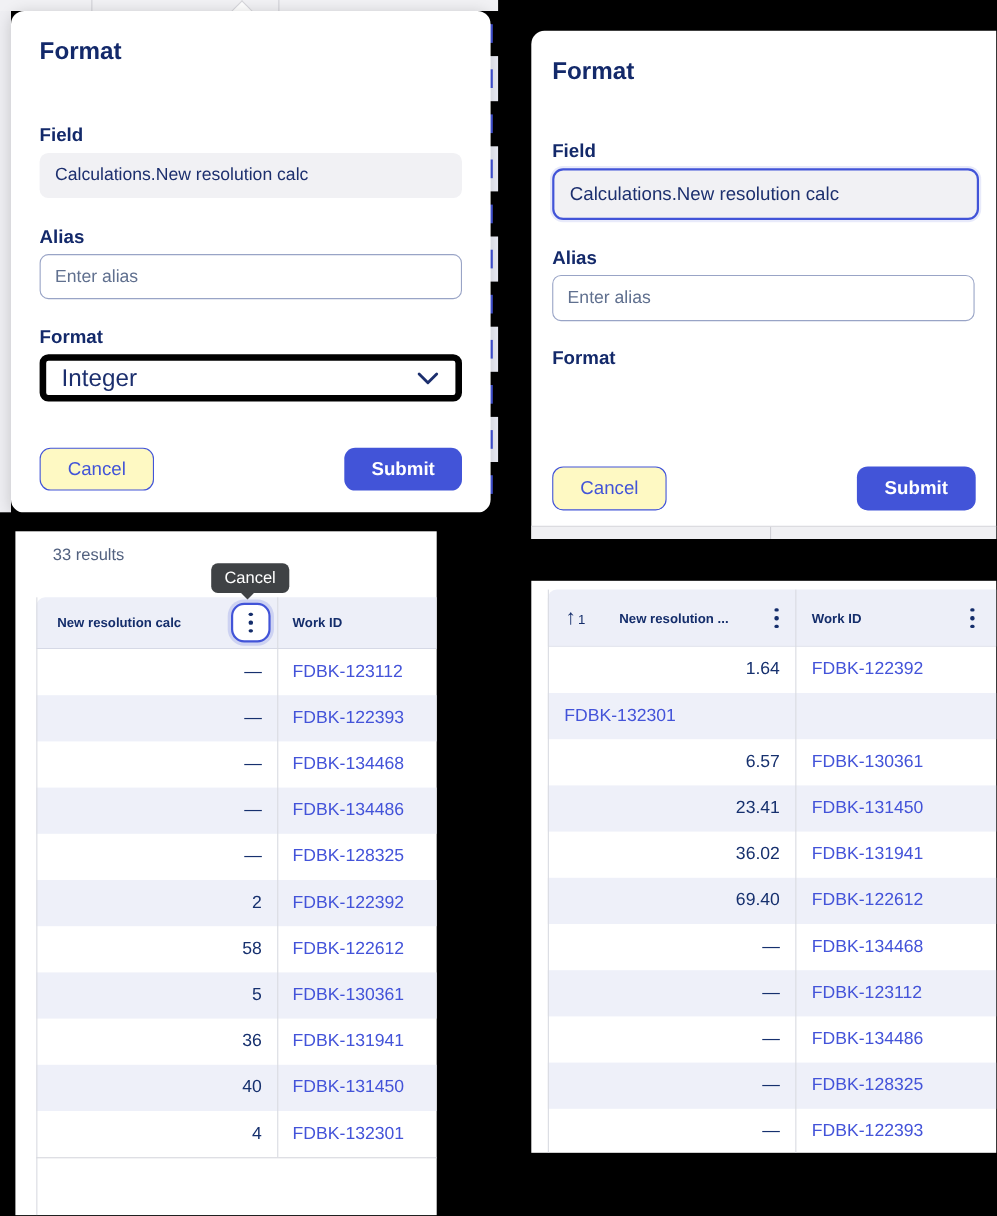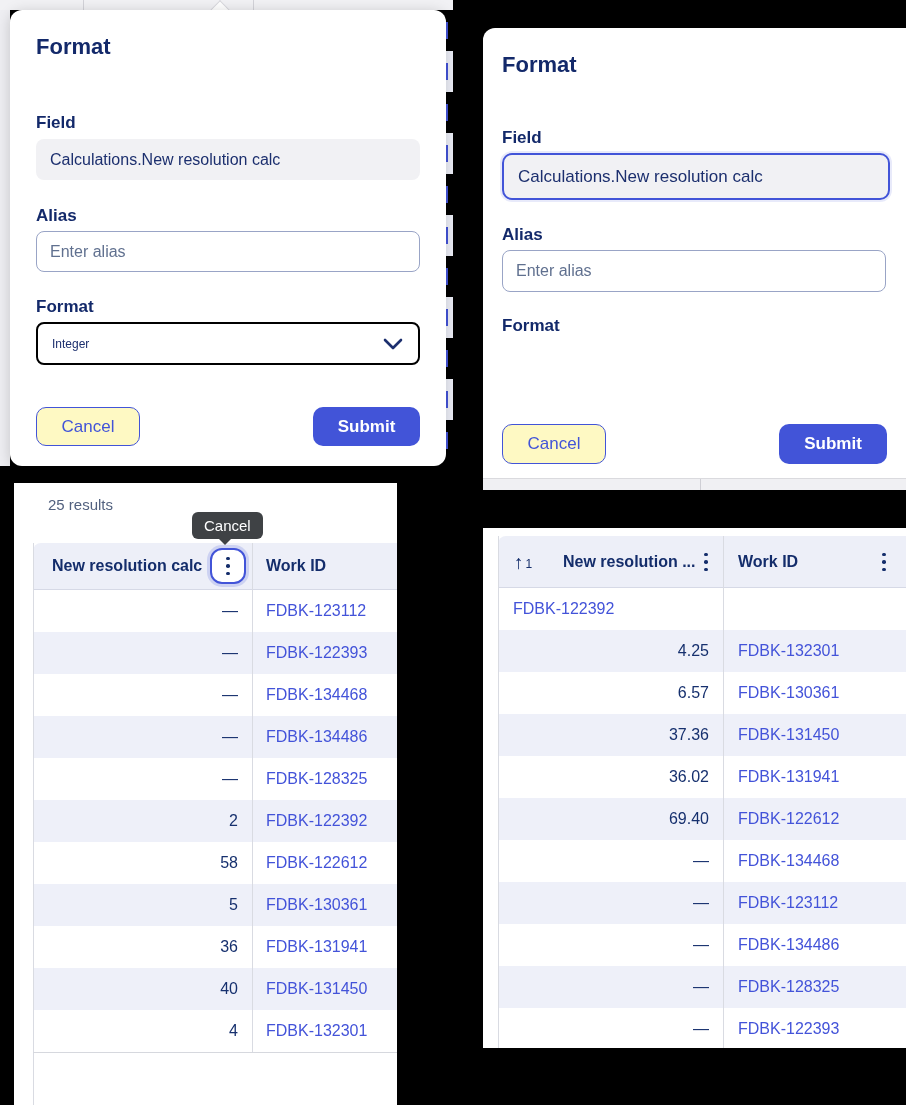--- a/index.html
+++ b/index.html
@@ -19,40 +19,40 @@
   .dialog{position:absolute;background:#fff;}
   .dialog-a{left:10px;top:10px;width:436px;height:456px;border-radius:12px;box-shadow:0 2px 14px rgba(0,0,0,.18);}
   .a-caret{position:absolute;left:213px;top:3px;width:14px;height:14px;background:#fff;transform:rotate(45deg);border-left:1px solid #d7d7dc;border-top:1px solid #d7d7dc;}
 
   .d-title{position:absolute;font-size:22px;font-weight:bold;color:#13296a;}
   .d-label{position:absolute;font-size:17px;font-weight:bold;color:#13296a;}
   .d-fieldbox{position:absolute;background:#f1f1f4;border-radius:8px;font-size:16px;color:#1c2f6e;display:flex;align-items:center;padding-left:14px;}
   .d-fieldbox.focused{border:2px solid #4254d8;border-radius:10px;font-size:17px;box-shadow:0 0 0 2px rgba(66,84,216,.12);}
   .d-input{position:absolute;border:1px solid #99a4c6;border-radius:8px;font-size:16px;color:#1c2f6e;padding:0 0 0 13px;outline:none;background:#fff;}
   .d-input::placeholder{color:#60708f;opacity:1;}
-  .d-select{position:absolute;border:2px solid #000000;border-radius:8px;background:#fff;display:flex;align-items:center;padding-left:14px;font-size:12px;color:#1c2f6e;cursor:pointer;}
+  .d-select{position:absolute;border:6px solid #000000;border-radius:8px;background:#fff;display:flex;align-items:center;padding-left:14px;font-size:22px;color:#1c2f6e;cursor:pointer;}
   .d-select .chev{position:absolute;right:15px;top:50%;transform:translateY(-50%);display:flex;}
   .btn{position:absolute;display:flex;align-items:center;justify-content:center;font-size:17px;border-radius:10px;cursor:pointer;}
   .btn-cancel{border:1.5px solid #4254d8;color:#4254d8;background:#fef9c3;}
   .btn-submit{background:#4254d8;color:#fff;font-weight:bold;border:none;}
 
   
   .frag-b{left:483px;top:28px;width:423px;height:462px;background:#fff;border-radius:12px 0 0 0;}
   .b-bottomstrip{position:absolute;left:0;top:450px;width:423px;height:12px;background:#f0f0f3;border-top:1px solid #dadade;}
   .b-bottomstrip .vline{position:absolute;top:0;width:1px;height:12px;background:#cfcfd5;}
 
   
   .frag-c{left:14px;top:483px;width:383px;height:622px;background:#fff;}
   .frag-d{left:483px;top:528px;width:423px;height:520px;background:#fff;}
   .results{position:absolute;left:34px;top:13px;font-size:15px;color:#52617f;}
   .tooltip{position:absolute;background:#3f4245;color:#fff;font-size:15px;border-radius:6px;padding:5px 12px;z-index:6;}
   .tooltip .tcaret{position:absolute;left:26px;bottom:-6px;width:0;height:0;border-left:7px solid transparent;border-right:7px solid transparent;border-top:7px solid #3f4245;}
   .table{position:absolute;}
   .thead{position:relative;background:#edeff8;border-radius:8px 0 0 0;border-bottom:1px solid #d6d9e6;}
-  .thead .hlabel{position:absolute;top:50%;transform:translateY(-50%);font-size:16px;font-weight:bold;color:#142d6b;white-space:nowrap;}
+  .thead .hlabel{position:absolute;top:50%;transform:translateY(-50%);font-size:12px;font-weight:bold;color:#142d6b;white-space:nowrap;}
   .tbody{position:relative;}
   .trow{display:flex;height:42px;align-items:center;}
   .trow.alt{background:#eef0f9;}
   .cell-val{text-align:right;font-size:16px;color:#16306e;}
   .cell-link{font-size:16px;color:#4353d9;cursor:pointer;}
   .col-divider{position:absolute;width:1px;background:#d9dbe2;z-index:2;}
   .left-border{position:absolute;width:1px;background:#d9dbe2;z-index:2;}
   .bottom-border{position:absolute;height:1px;background:#d6d8de;z-index:2;}
   .kebab{display:flex;flex-direction:column;align-items:center;justify-content:center;gap:4px;cursor:pointer;}
   .kebab .dot{width:3.5px;height:3.5px;border-radius:50%;background:#142d6b;}
@@ -151,21 +151,21 @@
 
     <div class="btn btn-cancel" style="left:19px;top:396px;width:104px;height:40px;">Cancel</div>
     <div class="btn btn-submit" style="left:296px;top:396px;width:108px;height:40px;">Submit</div>
 
     <div class="b-bottomstrip">
       <div class="vline" style="left:217px"></div>
     </div>
   </div>
 
   <div class="frag frag-c">
-    <div class="results">25 results</div>
+    <div class="results">33 results</div>
 
     <div class="tooltip" style="left:178px;top:29px;">
       <span>Cancel</span>
       <span class="tcaret"></span>
     </div>
 
     <div class="table" style="left:19px;top:60px;width:364px;">
       <div class="thead" style="height:47px;">
         <div class="hlabel" style="left:19px;">New resolution calc</div>
         <div class="hlabel" style="left:233px;">Work ID</div>
@@ -244,32 +244,32 @@
         </div>
         <div class="hlabel" style="left:240px;">Work ID</div>
         <div class="kebab-plain kebab" style="left:376px;top:11px;">
           <span class="dot"></span>
           <span class="dot"></span>
           <span class="dot"></span>
         </div>
       </div>
       <div class="tbody" id="tbody-right">
           <div class="trow">
+            <div class="cell-val" style="width: 225px; padding-right: 14px;">1.64</div>
             <div class="cell-link" style="padding-left: 15px;">FDBK-122392</div>
           </div>
           <div class="trow alt">
-            <div class="cell-val" style="width: 225px; padding-right: 14px;">4.25</div>
             <div class="cell-link" style="padding-left: 15px;">FDBK-132301</div>
           </div>
           <div class="trow">
             <div class="cell-val" style="width: 225px; padding-right: 14px;">6.57</div>
             <div class="cell-link" style="padding-left: 15px;">FDBK-130361</div>
           </div>
           <div class="trow alt">
-            <div class="cell-val" style="width: 225px; padding-right: 14px;">37.36</div>
+            <div class="cell-val" style="width: 225px; padding-right: 14px;">23.41</div>
             <div class="cell-link" style="padding-left: 15px;">FDBK-131450</div>
           </div>
           <div class="trow">
             <div class="cell-val" style="width: 225px; padding-right: 14px;">36.02</div>
             <div class="cell-link" style="padding-left: 15px;">FDBK-131941</div>
           </div>
           <div class="trow alt">
             <div class="cell-val" style="width: 225px; padding-right: 14px;">69.40</div>
             <div class="cell-link" style="padding-left: 15px;">FDBK-122612</div>
           </div>

